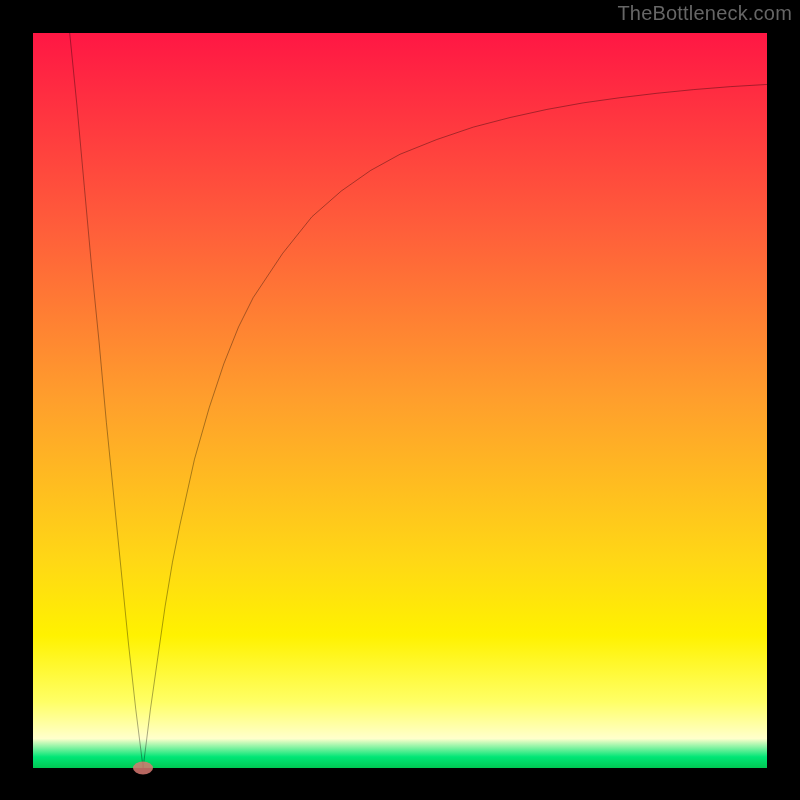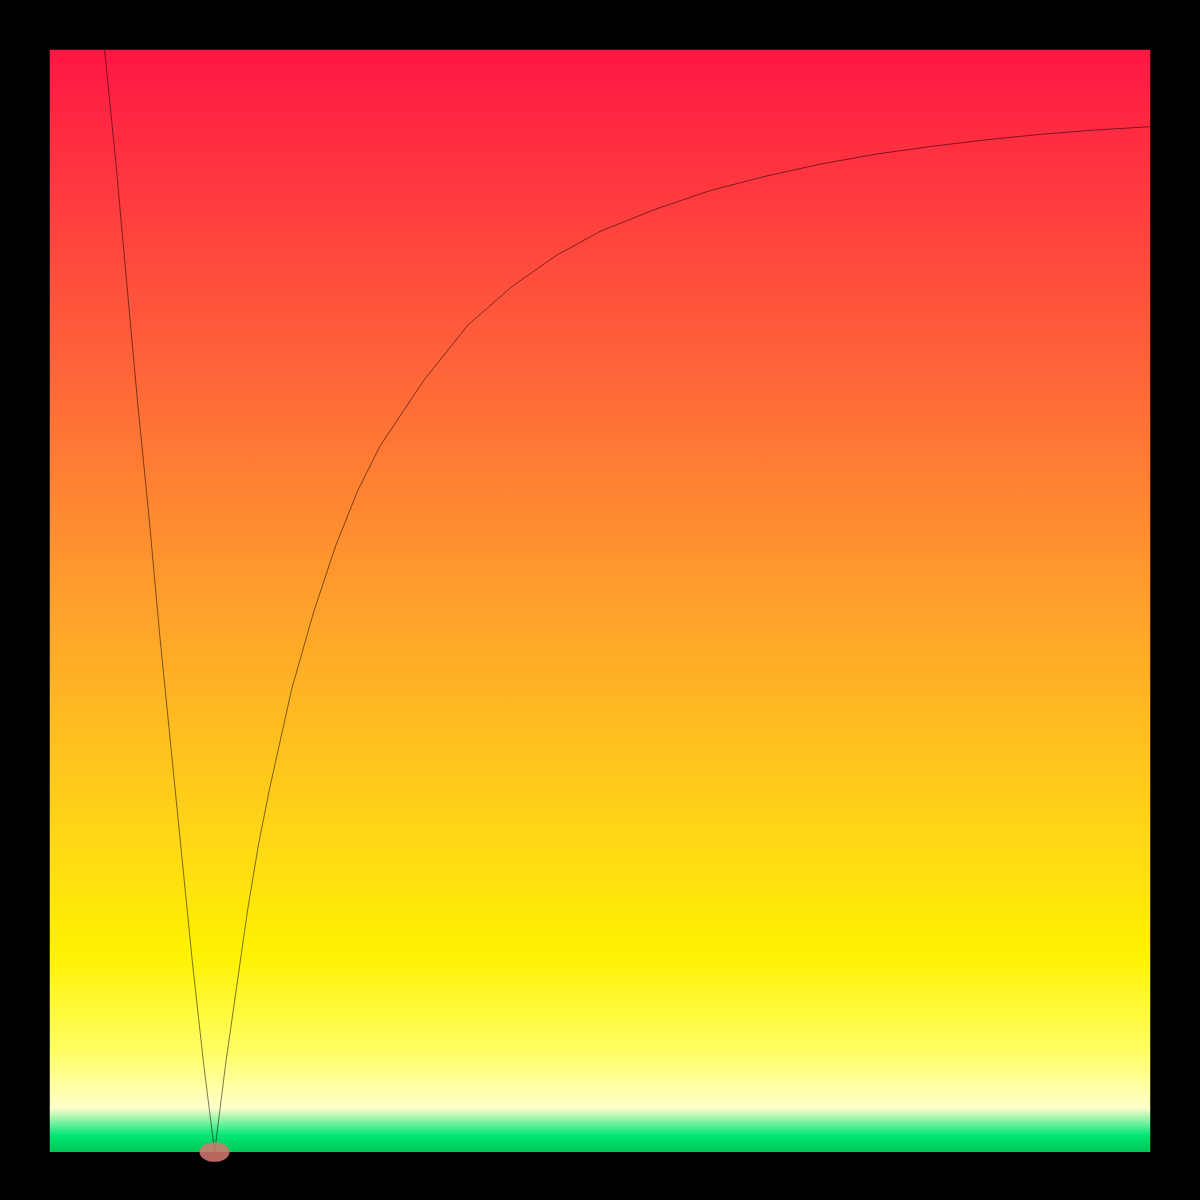--- a/index.html
+++ b/index.html
@@ -56,20 +56,21 @@
     border-radius: 50% / 50%;
     opacity: 0.85;
     transform: translate(-50%, -50%);
     z-index: 3;
   }
 </style>
 </head>
 <body>
 
 <div class="frame">
+  <div class="watermark">TheBottleneck.com</div>
 
   <div class="plot-area">
     <svg class="gradient" viewBox="0 0 100 100" preserveAspectRatio="none">
       <defs>
         <linearGradient id="bg-grad" x1="0" y1="0" x2="0" y2="1">
             <stop offset="0%" stop-color="#ff1744"></stop>
             <stop offset="27%" stop-color="#ff5f3a"></stop>
             <stop offset="50%" stop-color="#ff9f2c"></stop>
             <stop offset="72%" stop-color="#ffd815"></stop>
             <stop offset="82%" stop-color="#fff200"></stop>

